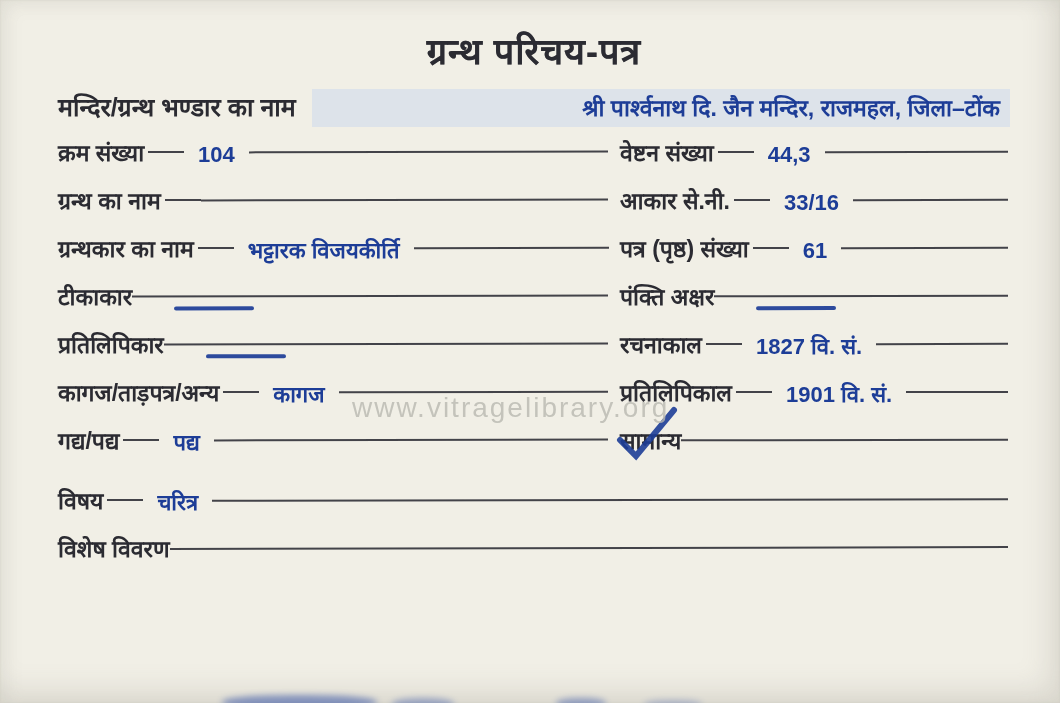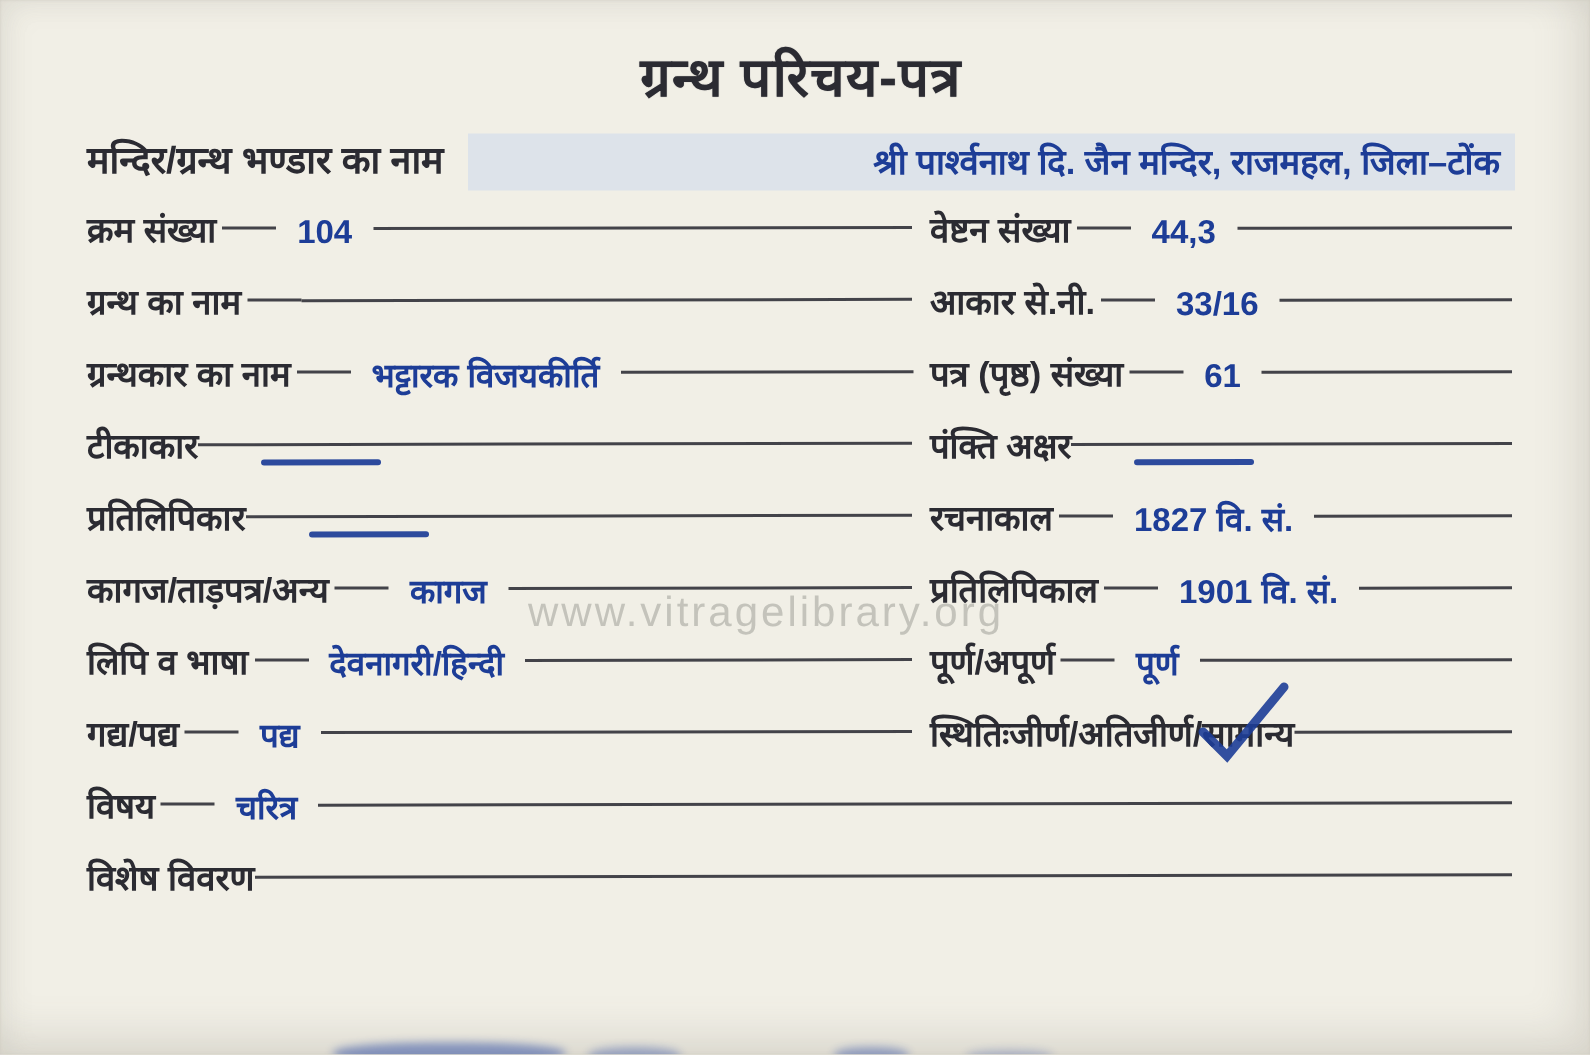--- a/index.html
+++ b/index.html
@@ -22,21 +22,21 @@
   .header-row{display:flex;align-items:flex-start;margin-bottom:11px;}
   .header-label{font-size:25px;font-weight:700;color:var(--ink);white-space:nowrap;line-height:36px;}
   .header-value{
     flex:1;margin-left:16px;background:var(--highlight);color:var(--accent_blue);
     font-size:23px;font-weight:700;line-height:36px;padding:1px 10px;white-space:nowrap;text-align:right;
   }
   .grid-row{display:flex;height:48px;}
   .cell{display:flex;align-items:flex-start;justify-content:center;}
   .cell.left{width:552px;}
   .cell.right{flex:1;padding-left:10px;}
-  .cell.full{width:100%;}
+  .cell.full{width:100%;margin-top:12px;}
   .flabel{font-size:23px;font-weight:700;color:var(--ink);white-space:nowrap;line-height:31px;}
   .fvalue{font-size:22px;font-weight:700;color:var(--accent_blue);white-space:nowrap;line-height:31px;padding:1px 14px 0 14px;}
   .seg{border-top:2.4px solid var(--rule);height:0;margin-top:13px;position:relative;opacity:.92;transform:rotate(-0.12deg);}
   .seg.short{width:36px;margin-left:4px;}
   .seg.fill{flex:1;min-width:14px;margin-right:2px;}
   .blue-dash{
     position:absolute;left:42px;top:9px;width:80px;height:4px;
     background:var(--accent_blue);border-radius:2px;
   }
   .checked-wrap{position:relative;display:inline-block;}
@@ -145,44 +145,29 @@
       <span class="seg fill"></span>
     </div>
     <div class="cell right">
       <span class="flabel">प्रतिलिपिकाल</span>
       <span class="seg short"></span>
       <span class="fvalue">1901 वि. सं.</span>
       <span class="seg fill"></span>
     </div>
   </div>
 
-  <div class="grid-row">
-    <div class="cell left">
-      <span class="flabel">लिपि व भाषा</span>
-      <span class="seg short"></span>
-      <span class="fvalue">देवनागरी/हिन्दी</span>
-      <span class="seg fill"></span>
-    </div>
-    <div class="cell right">
-      <span class="flabel">पूर्ण/अपूर्ण</span>
-      <span class="seg short"></span>
-      <span class="fvalue">पूर्ण</span>
-      <span class="seg fill"></span>
-    </div>
-  </div>
 
   <div class="grid-row">
     <div class="cell left">
       <span class="flabel">गद्य/पद्य</span>
       <span class="seg short"></span>
       <span class="fvalue">पद्य</span>
       <span class="seg fill"></span>
     </div>
     <div class="cell right">
-      <span class="flabel">स्थितिःजीर्ण/अतिजीर्ण/</span>
       <span class="checked-wrap">
         <span class="flabel">सामान्य</span>
         <svg class="check-svg" width="70" height="56" viewBox="0 0 70 56">
           <polyline points="8,34 24,50 62,4" fill="none" stroke="#1d3d97" stroke-width="6" stroke-linecap="round" opacity="0.9"></polyline>
         </svg>
       </span>
       <span class="seg fill"></span>
     </div>
   </div>
 

